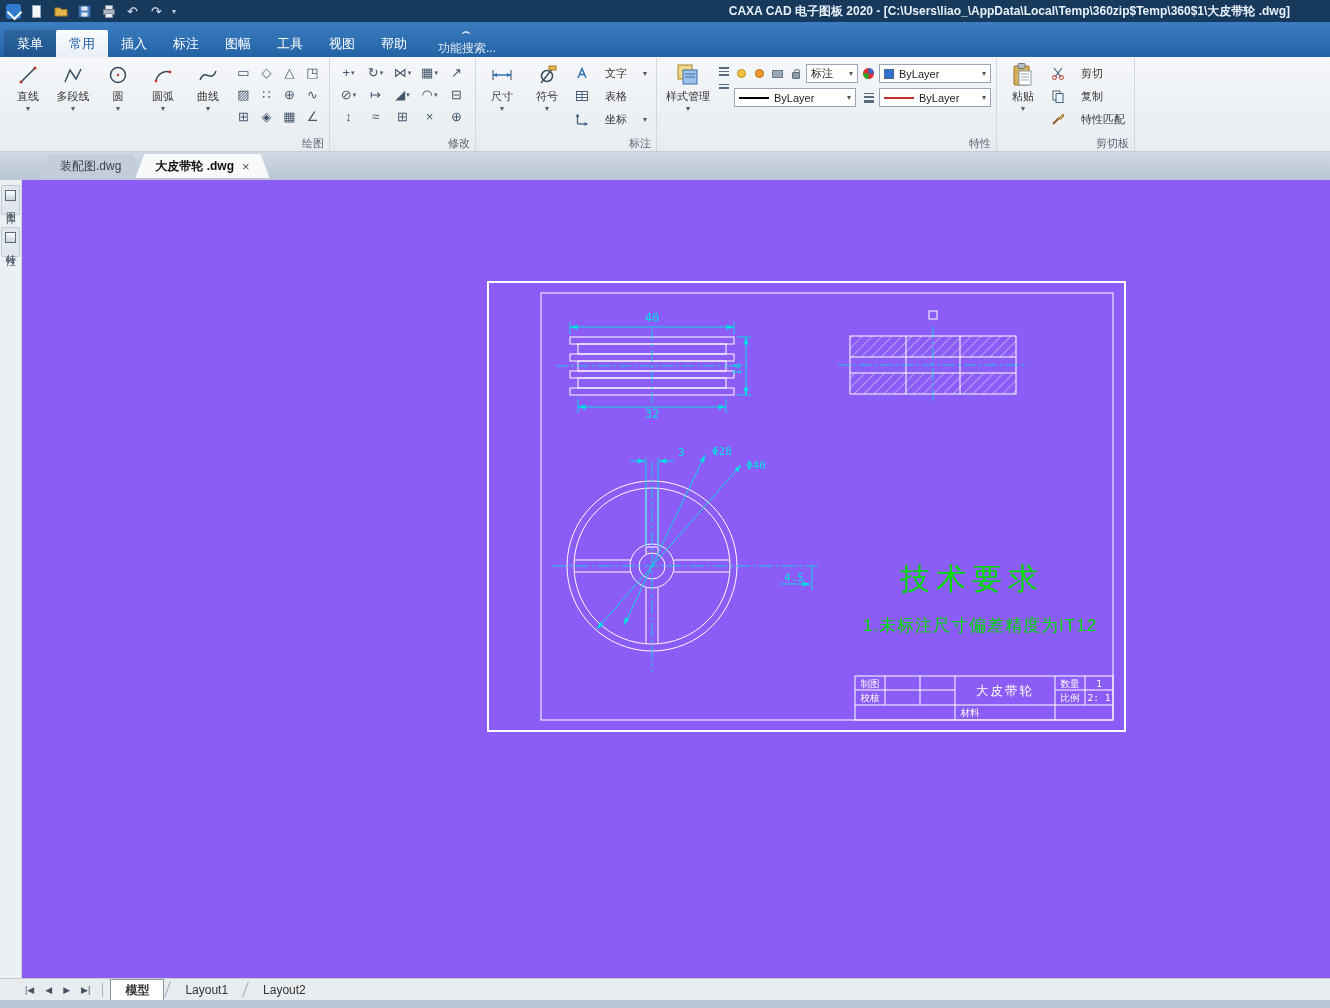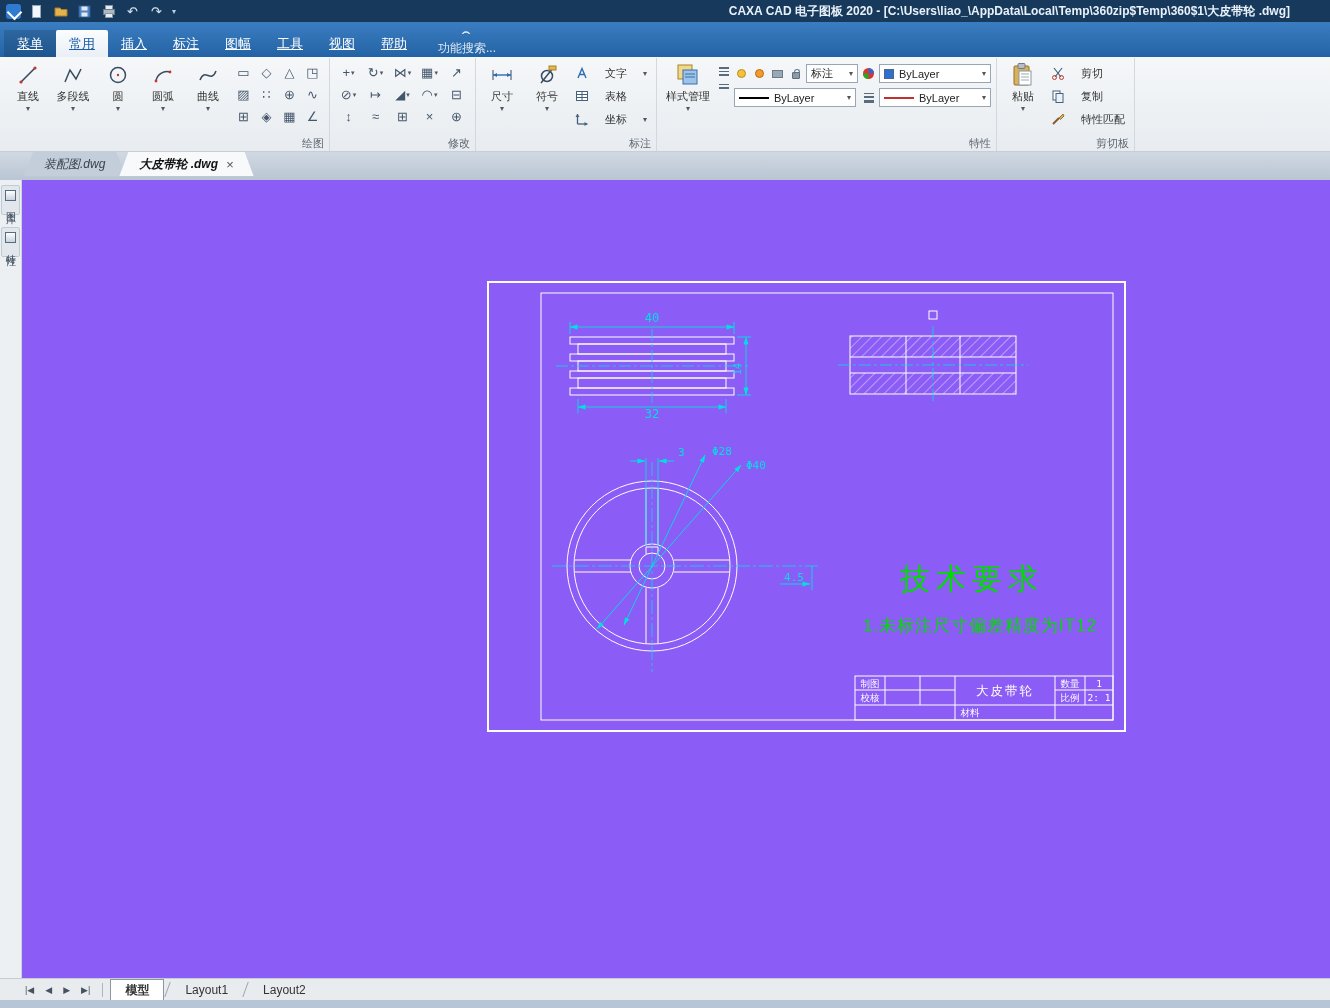--- a/index.html
+++ b/index.html
@@ -14,21 +14,21 @@
   .logo::after { content:""; position:absolute; left:3px; top:3px; width:9px; height:9px;
     border-left:2px solid #fff; border-bottom:2px solid #fff; transform:rotate(-45deg); }
   .qicon { width:17px; height:16px; display:flex; align-items:center; justify-content:center;
     font-size:13px; color:#d7e4f2; }
   .qcaret { font-size:8px; color:#bcd0e4; }
   .tbar-title { margin-left:auto; padding-right:34px; font-size:12px; color:#e8f1fa; white-space:nowrap;font-weight:bold; }
 
   
   .menubar { flex:0 0 35px; background:linear-gradient(#3b7dc1,#2363a5); display:flex;
     align-items:flex-end; padding:0 4px; }
-  .menutab { height:27px; line-height:27px; padding:0 13px; color:#fff; font-size:13px; cursor:default;text-decoration:underline; }
+  .menutab { height:27px; line-height:27px; padding:0 13px; color:#fff; font-size:13px; cursor:default; }
   .menutab.menu-btn { background:rgba(0,0,0,0.14); }
   .menutab.active { background:linear-gradient(#fbfdfe,#e9eff6); color:#1c5ea6; border-radius:2px 2px 0 0; }
   .searchbox { display:flex; align-items:center; gap:6px; color:#dfe9f3; margin-left:18px;
     height:27px; font-size:12px;flex-direction:column; }
 
   
   .ribbon { flex:0 0 95px; background:linear-gradient(#f5f7f9,#e8ecf0); display:flex;
     padding:1px 2px 0; border-bottom:1px solid #c9ced4; }
   .rgroup { display:flex; flex-direction:column; padding:0 5px; border-right:1px solid #d3d8dd; }
   .rgroup-content { flex:1; display:flex; align-items:flex-start; gap:3px; }
@@ -64,21 +64,21 @@
     position:relative; margin-top:3px; }
   .lock::before { content:""; position:absolute; left:1px; top:-4px; width:4px; height:4px;
     border:1.5px solid #6c7a88; border-bottom:none; border-radius:3px 3px 0 0; }
   .listicon { display:flex; flex-direction:column; gap:2px; }
   .listicon i { display:block; width:10px; height:1.5px; background:#5a6b7d; }
   .tinycol { display:flex; flex-direction:column; gap:8px; margin-top:9px; padding:0 2px; }
   .filler { flex:1; }
 
   
   .doctabs { flex:0 0 28px; background:linear-gradient(#d0d9e3,#b9c5d3); display:flex;
-    align-items:flex-start; padding-left:24px;font-style:italic; }
+    align-items:center; padding-left:40px; }
   .dtab { height:24px; display:flex; align-items:center; gap:8px; padding:0 20px; font-size:12px;
     color:#38424d; clip-path:polygon(9px 0, calc(100% - 9px) 0, 100% 100%, 0 100%);
     background:#c4cedb; margin-right:-6px; }
   .dtab.active { background:#f7f9fb; color:#111; font-weight:bold; z-index:2; }
   .dclose { font-weight:normal; color:#555; font-size:13px; }
 
   
   .workspace { flex:1; display:flex; min-height:0; }
   .leftdock { flex:0 0 22px; background:#edf0f3; border-right:1px solid #cfd4d9;
     display:flex; flex-direction:column; align-items:center; padding-top:5px; gap:12px; }

